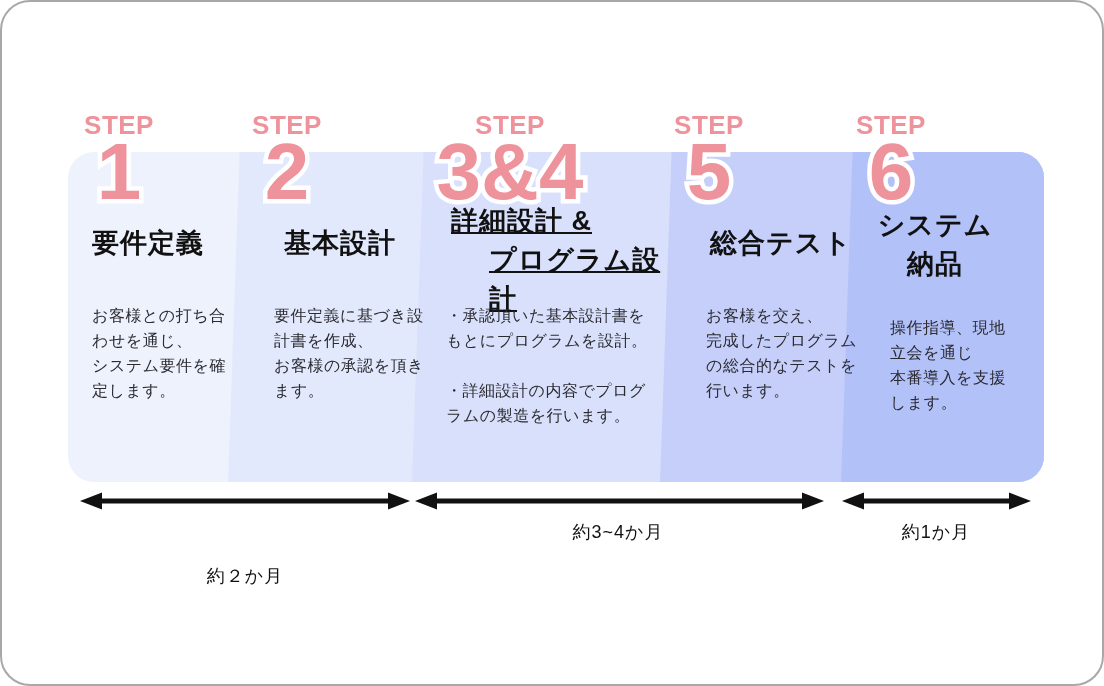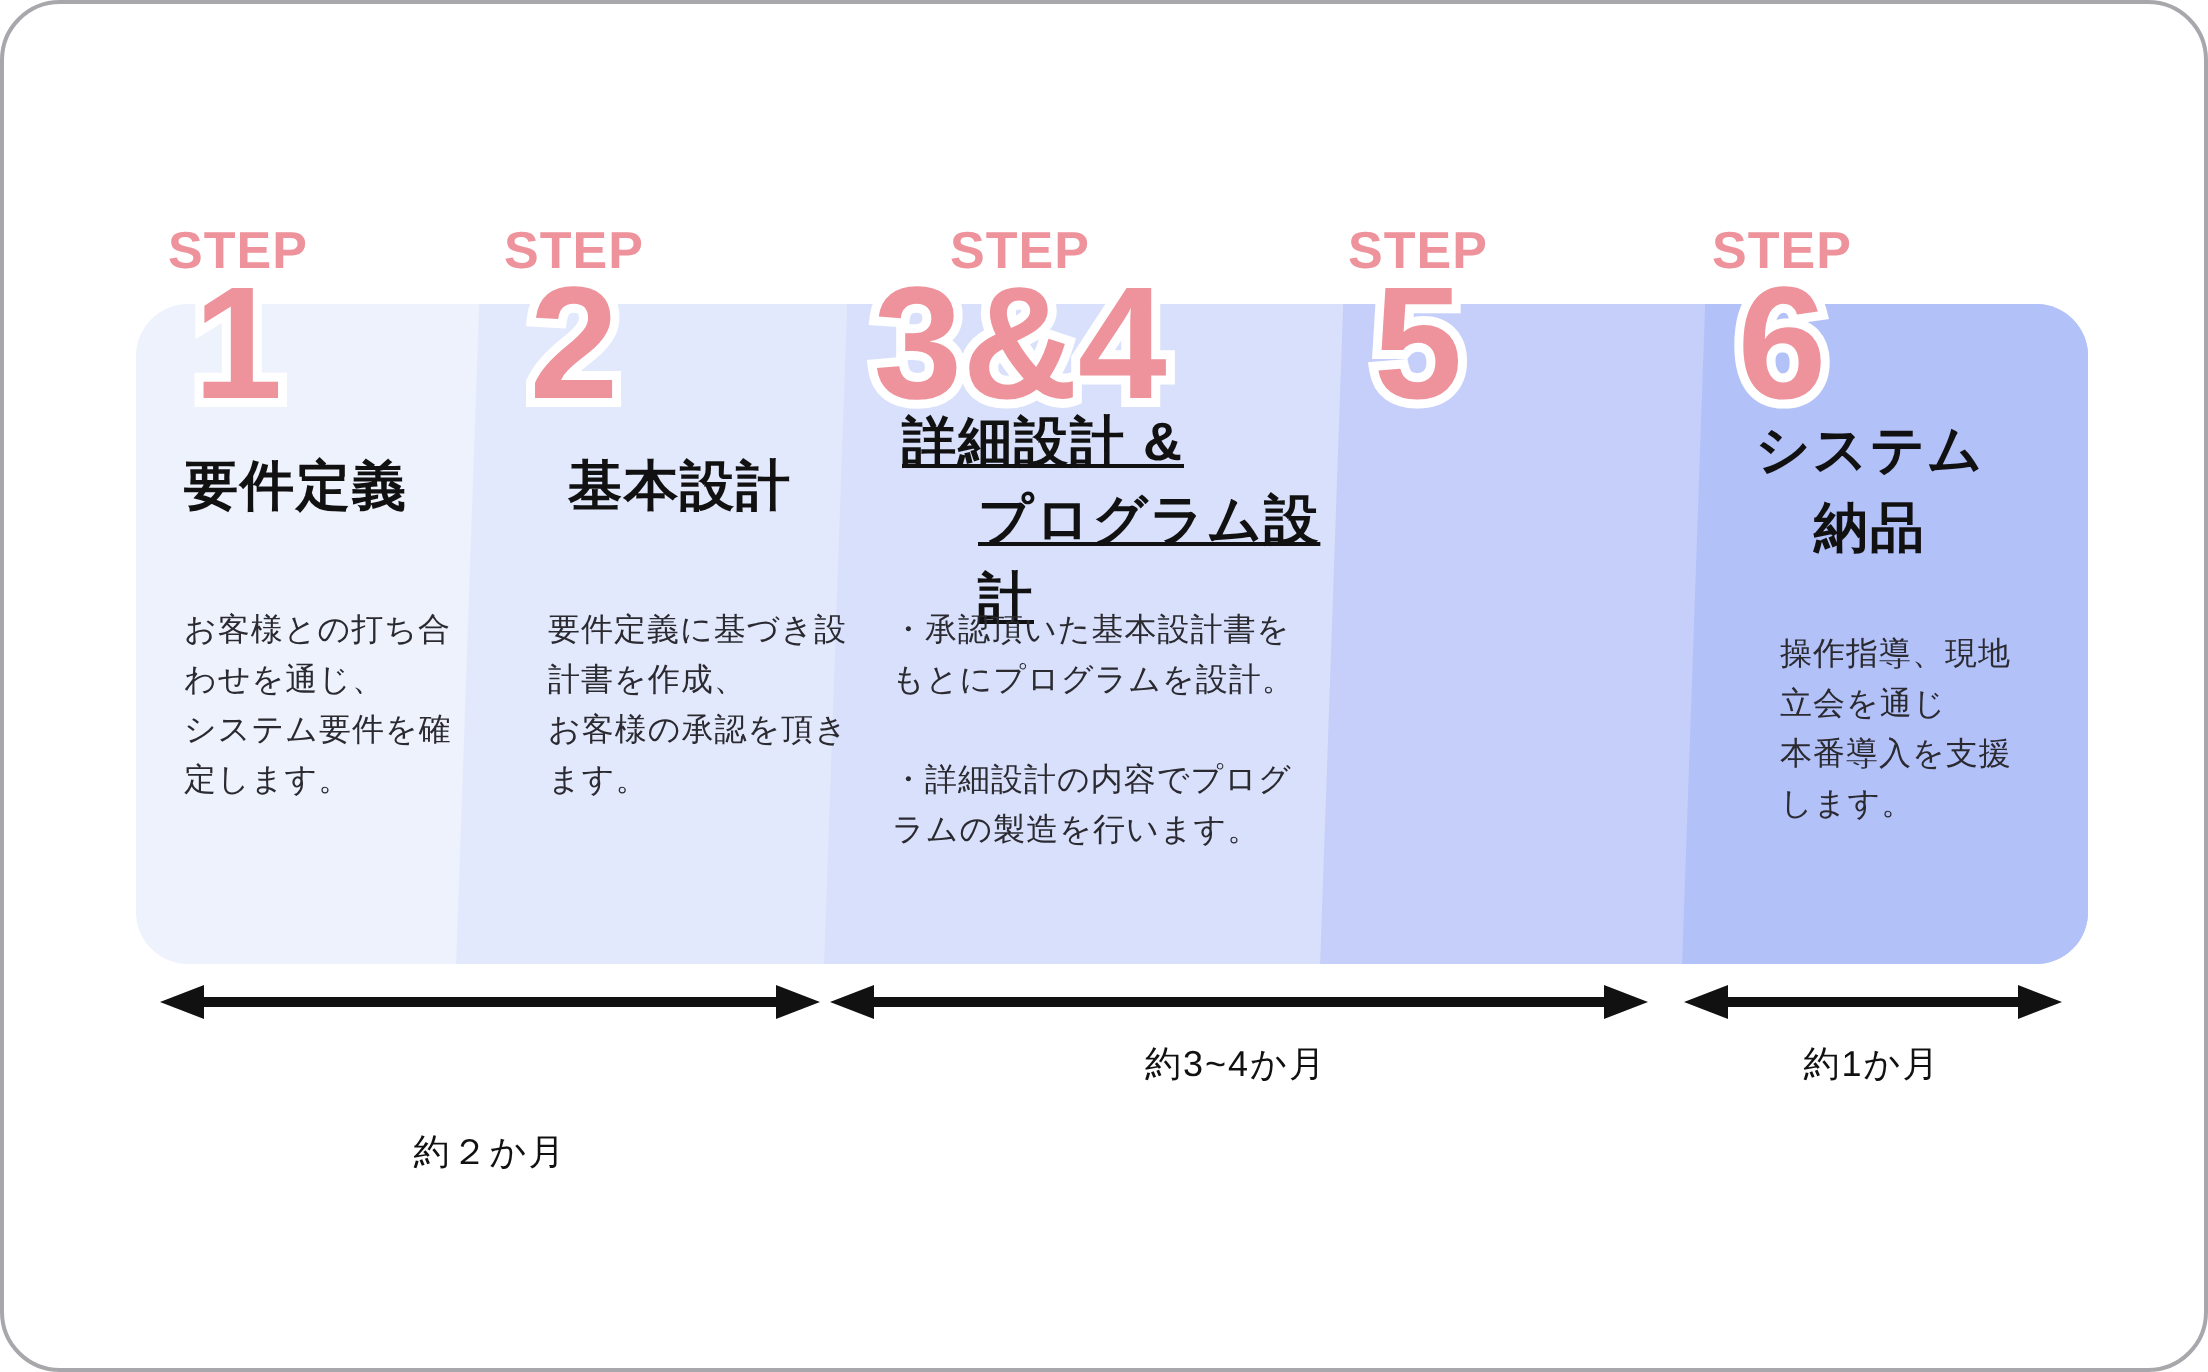--- a/index.html
+++ b/index.html
@@ -136,20 +136,27 @@
   </div>
   <div class="col col3">
     <div class="col-title">詳細設計 &amp;
 プログラム設計</div>
     <div class="col-body">・承認頂いた基本設計書を
 もとにプログラムを設計。
 
 ・詳細設計の内容でプログ
 ラムの製造を行います。</div>
   </div>
+  <div class="col col5">
+    <div class="col-title">総合テスト</div>
+    <div class="col-body">お客様を交え、
+完成したプログラム
+の総合的なテストを
+行います。</div>
+  </div>
   <div class="col col6">
     <div class="col-title">システム
 納品</div>
     <div class="col-body">操作指導、現地
 立会を通じ
 本番導入を支援
 します。</div>
   </div>
 
   <svg class="arrows" width="1104" height="26" viewBox="0 0 1104 26">

